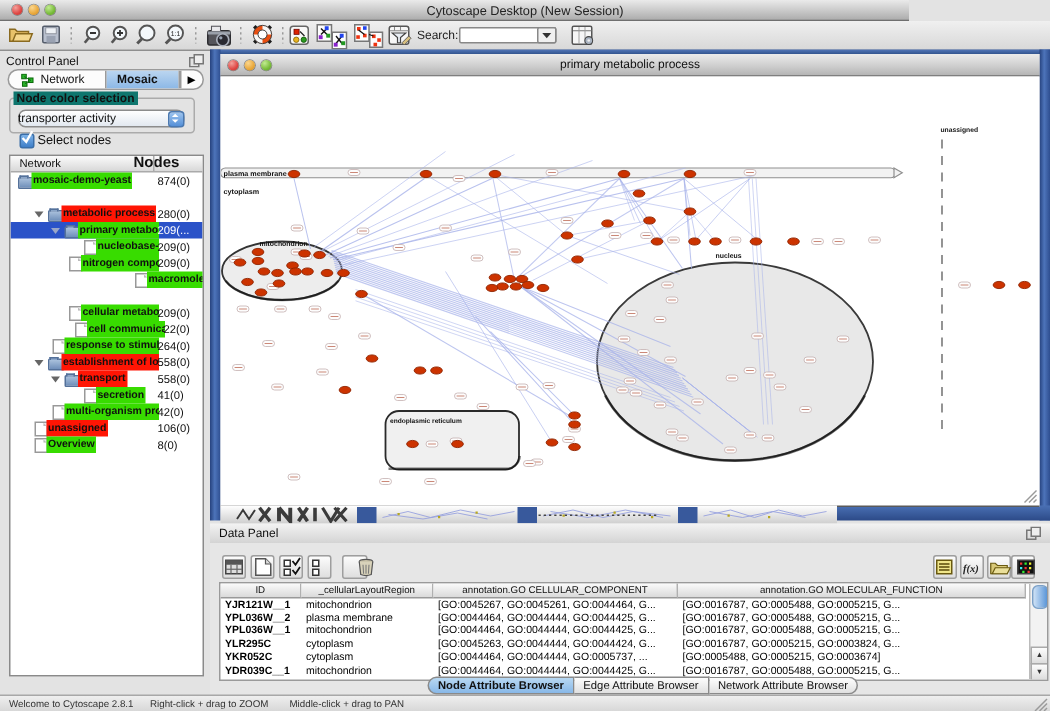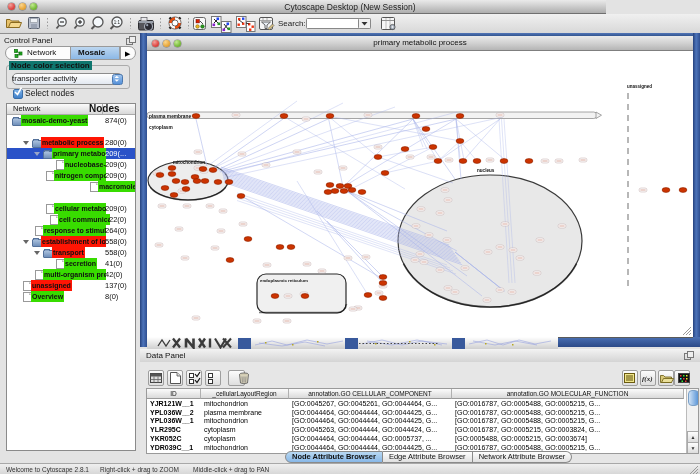--- a/index.html
+++ b/index.html
@@ -254,21 +254,21 @@
       <div class="nval" style="">41(0)</div>
     </div>
     <div style="position:absolute;left:0;top:165px;width:128px;height:11px;">
       <div class="doc" style="left:28px;"></div>
       <div class="lbl" style="left:36px;max-width:61px;background:#38dc00;">multi-organism pro</div>
       <div class="nval" style="">42(0)</div>
     </div>
     <div style="position:absolute;left:0;top:176px;width:128px;height:11px;">
       <div class="doc" style="left:16px;"></div>
       <div class="lbl" style="left:24px;max-width:73px;background:#ff1504;">unassigned</div>
-      <div class="nval" style="">137(0)</div>
+      <div class="nval" style="">106(0)</div>
     </div>
     <div style="position:absolute;left:0;top:187px;width:128px;height:11px;">
       <div class="doc" style="left:16px;"></div>
       <div class="lbl" style="left:24px;max-width:73px;background:#38dc00;">Overview</div>
       <div class="nval" style="">8(0)</div>
     </div>
   </div>
 
 <div class="abs" style="left:140px;top:33px;width:560px;height:3px;background:linear-gradient(#5276b8,#33558f);"></div>
 <div class="abs" style="left:140px;top:33px;width:7px;height:314px;background:linear-gradient(90deg,#26427e,#4d74ba 45%,#2e4e90);"></div>

